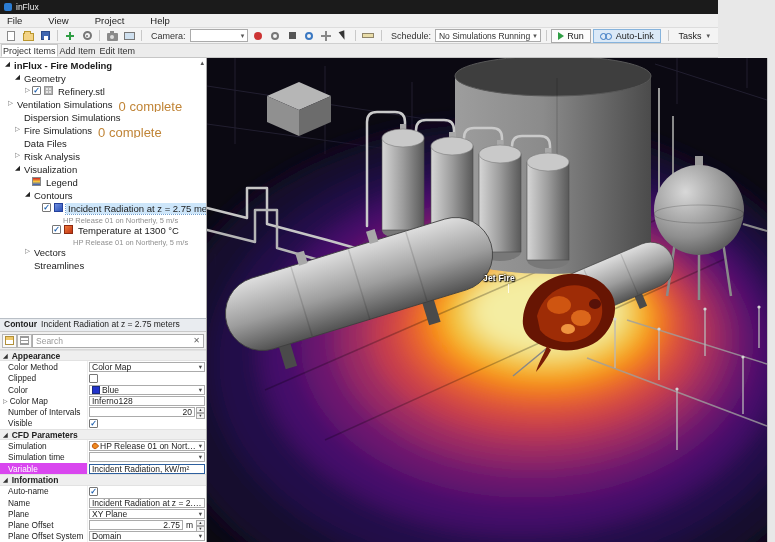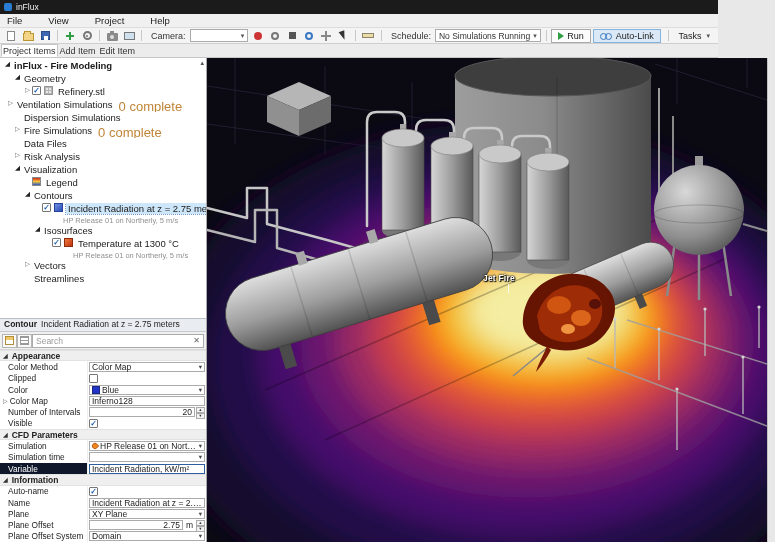--- a/index.html
+++ b/index.html
@@ -54,21 +54,21 @@
 .search-box{flex:1;height:14px;background:#fff;border:1px solid #ababab;display:flex;align-items:center;padding:0 3px;gap:2px;}
 .search-box input{border:none;outline:none;flex:1;font-size:8.5px;min-width:0;background:transparent;}
 .search-box input::placeholder{color:#999;}
 .sclear{font-size:8px;color:#666;}
 #grid{flex:1;background:#fff;display:flex;flex-direction:column;overflow:hidden;font-size:8.5px;}
 .prow{height:11.3px;flex:0 0 11.3px;display:flex;align-items:center;}
 .prow.sect{background:#efefef;border-top:1px solid #e2e2e2;border-bottom:1px solid #e2e2e2;gap:4px;padding-left:3px;font-weight:bold;}
 .sarr{font-size:6px;color:#333;}
 .slab{font-size:8.5px;}
 .plab{width:88px;flex:0 0 88px;display:flex;align-items:center;padding-left:8px;height:100%;color:#222;border-right:1px solid #eee;gap:2px;white-space:nowrap;overflow:hidden;font-size:8.3px;}
-.plab.hlrow{background:#0f172a;color:#fff;}
+.plab.hlrow{background:#d946ef;color:#fff;}
 .pexp{font-size:6px;color:#555;margin-left:-5px;}
 .pval{flex:1;display:flex;align-items:center;height:100%;padding:0 1px;min-width:0;gap:1px;}
 .vcombo{flex:1;height:10px;border:1px solid #ababab;background:#fff;display:flex;align-items:center;padding:0 2px;gap:2px;min-width:0;}
 .vcombo.focus{border-color:#2d5f9e;}
 .vtxt{flex:1;white-space:nowrap;overflow:hidden;text-overflow:ellipsis;font-size:8.5px;color:#222;}
 .vtxt.r{text-align:right;}
 .varrow{font-size:6.5px;color:#444;flex:0 0 auto;}
 .swatch{width:8px;height:8px;border:1px solid #1a2a80;flex:0 0 8px;}
 .flame{width:6px;height:6px;background:#f08a1e;border:1px solid #c55d10;border-radius:50% 0 50% 50%;transform:rotate(45deg);flex:0 0 6px;}
 .spin{width:9px;height:10px;display:flex;flex-direction:column;flex:0 0 9px;}
@@ -261,24 +261,20 @@
             <span class="texp open">◢</span>
             <span class="tlabel">Contours</span>
           </div>
           <div class="tree-row" style="padding-left: 33px;">
             <span class="texp"></span>
             <span class="tcb">✓</span>
             <span class="ticon ic-contour-blue"></span>
             <span class="tlabel hl">Incident Radiation at z = 2.75 meters</span>
           </div>
           <div class="tsub" style="padding-left: 63px;">HP Release 01 on Northerly, 5 m/s</div>
-          <div class="tree-row" style="padding-left: 33px;">
-            <span class="texp open">◢</span>
-            <span class="tlabel">Isosurfaces</span>
-          </div>
           <div class="tree-row" style="padding-left: 43px;">
             <span class="texp"></span>
             <span class="tcb">✓</span>
             <span class="ticon ic-contour-red"></span>
             <span class="tlabel">Temperature at 1300 °C</span>
           </div>
           <div class="tsub" style="padding-left: 73px;">HP Release 01 on Northerly, 5 m/s</div>
           <div class="tree-row" style="padding-left: 23px;">
             <span class="texp">▷</span>
             <span class="tlabel">Vectors</span>

